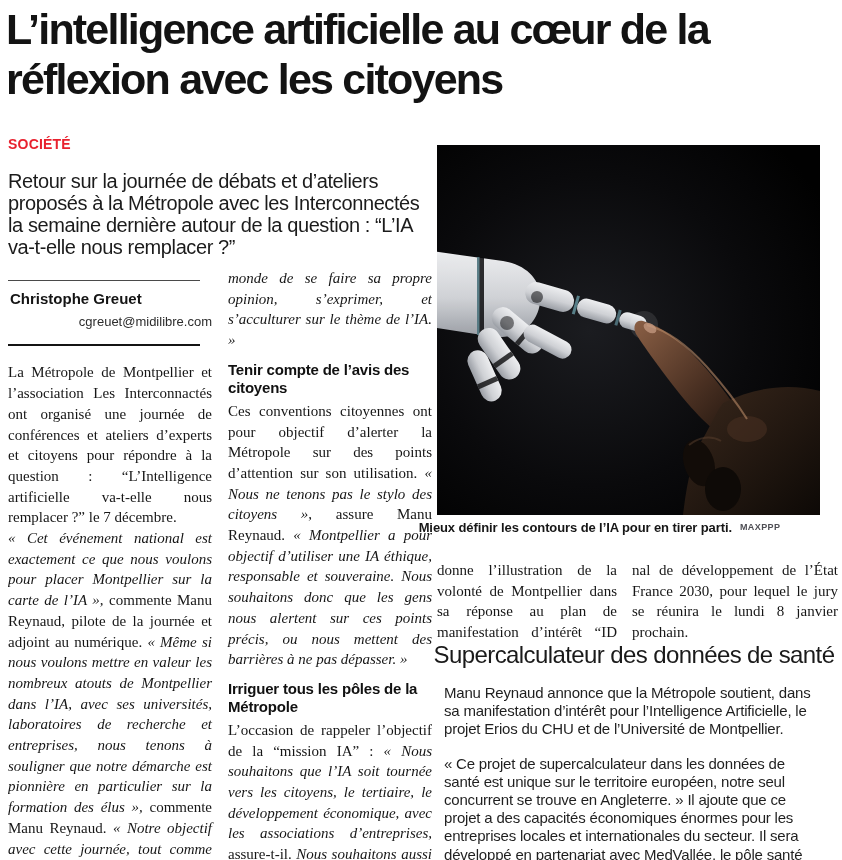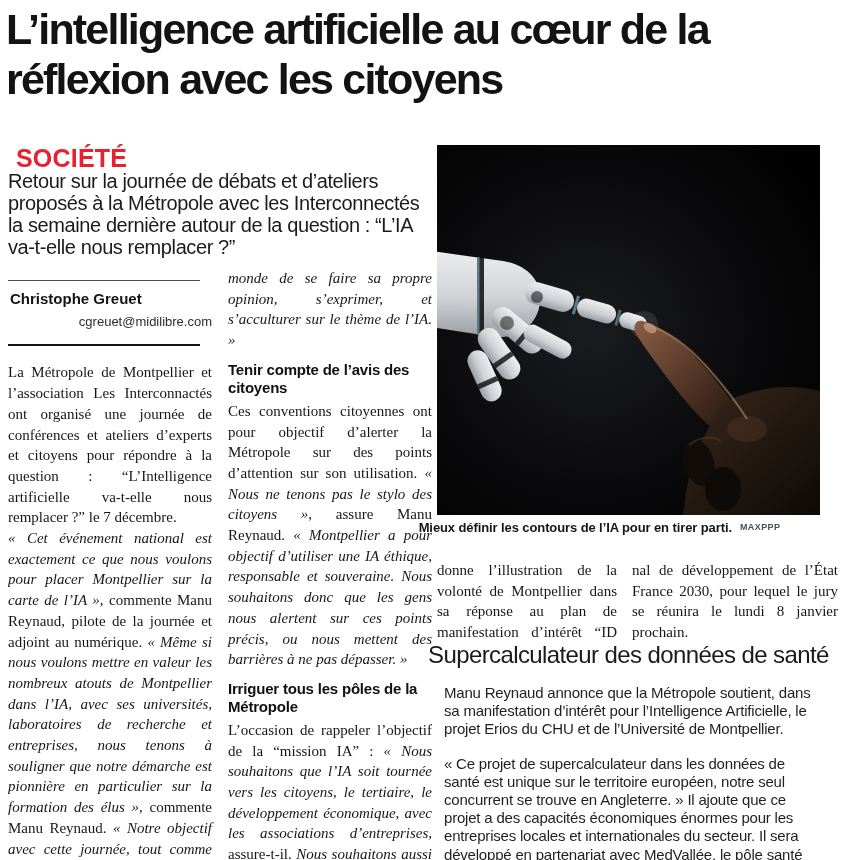--- a/index.html
+++ b/index.html
@@ -12,22 +12,22 @@
 
   
   #headline{
     left:6px;top:4px;width:745px;margin:0;
     font-size:43px;line-height:50px;font-weight:700;letter-spacing:-1.8px;
     color:#131313;
   }
 
   
   #kicker{
-    left:8px;top:136px;margin:8px;
-    font-size:25px;font-weight:700;letter-spacing:0.2px;color:#e8212e;
+    left:8px;top:136px;margin:0;
+    font-size:14px;font-weight:700;letter-spacing:0.2px;color:#e8212e;
   }
 
   
   #lede{
     left:8px;top:170px;width:428px;margin:0;
     font-size:20px;line-height:22px;letter-spacing:-0.4px;color:#1b1b1b;font-weight:400;
   }
 
   
   #left-cols{
@@ -67,21 +67,21 @@
     left:437px;top:560px;width:401px;height:88px;overflow:hidden;
     display:flex;gap:15px;
   }
   #col3{width:180px;flex:0 0 auto;}
   #col4{width:206px;flex:0 0 auto;}
 
   
   #sidebar{left:428px;top:641px;width:412px;}
   #sidebar-headline{
     margin:0 0 8px;font-size:24px;line-height:27px;font-weight:400;
-    letter-spacing:-0.6px;color:#1a1a1a;
+    letter-spacing:-0.6px;color:#1a1a1a;text-align:center;
   }
   #sidebar-paragraphs p{
     margin:16px;font-size:15px;line-height:18.2px;color:#1f1f1f;
     text-align:left;letter-spacing:-0.2px;
   }
 </style>
 </head>
 <body>
 
 <h1 id="headline" class="abs">L’intelligence artificielle au cœur de la réflexion avec les citoyens</h1>

